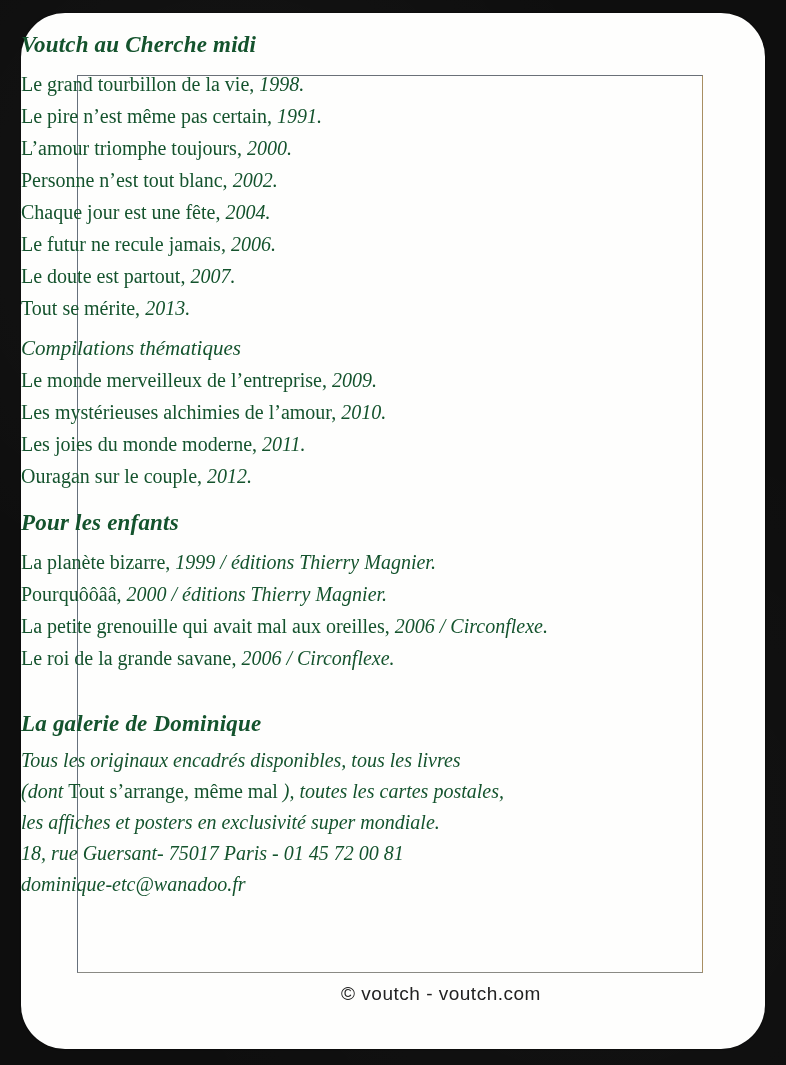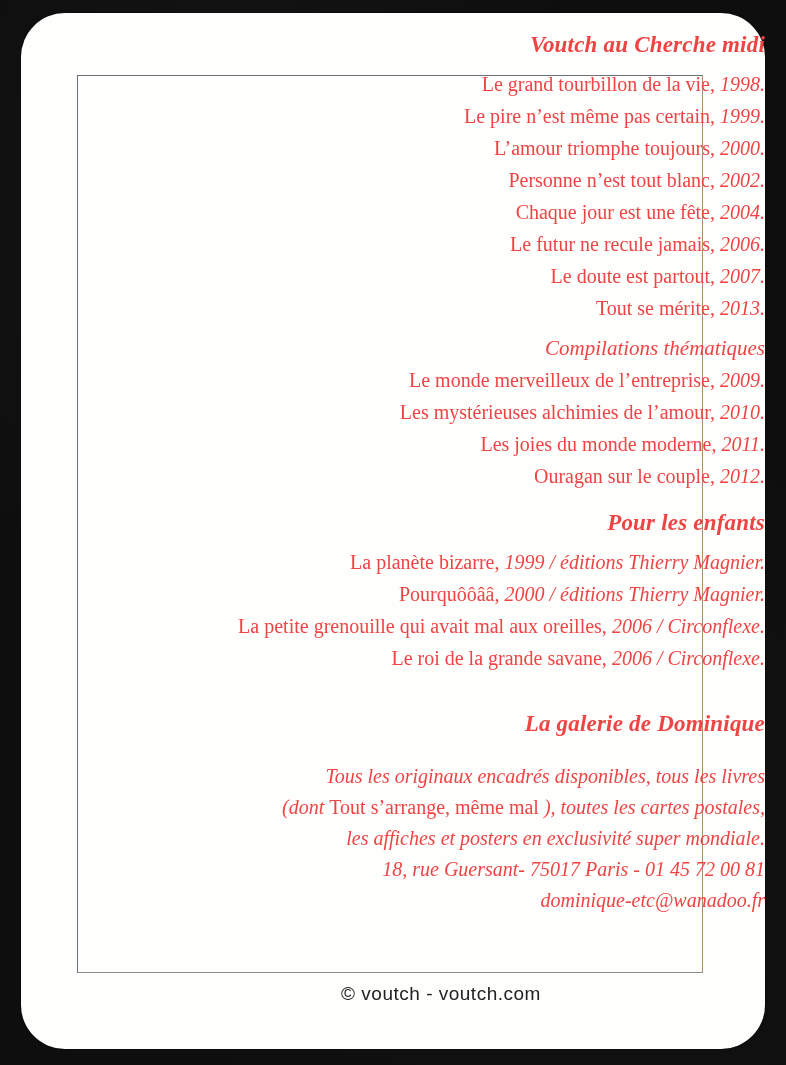--- a/index.html
+++ b/index.html
@@ -38,22 +38,22 @@
     border-style: solid;
     border-width: 1px;
     
     border-color: #6a7078 #a98f62 #8a8a84 #66707c;
   }
   .content {
     position: absolute;
     left: 0;
     top: 0;
     width: 100%;
-    text-align: right;
-    color: #ef4444;
+    text-align: left;
+    color: #14532d;
     padding-top: 17px;
   }
   .section-heading {
     font-size: 23px;
     font-weight: bold;
     font-style: italic;
     line-height: 30px;
     letter-spacing: 0.2px;
     margin: 0;
   }
@@ -61,25 +61,24 @@
     font-size: 21px;
     font-weight: normal;
     font-style: italic;
     line-height: 32px;
     margin: 0;
   }
   .line {
     font-size: 20px;
     line-height: 32px;
     white-space: nowrap;
-    padding-left: 14px;
   }
   .line .year { font-style: italic; }
   .mt8  { margin-top: 8px; }
-  .mt10 { margin-top: 22px; padding-left: 45px; }
+  .mt10 { margin-top: 6px; }
   .mt14 { margin-top: 16px; }
   .mt17 { margin-top: 35px; }
   .gallery-line {
     font-size: 20px;
     font-style: italic;
     line-height: 31px;
     white-space: nowrap;
   }
   .gallery-line .roman { font-style: normal; }
   .footer {
@@ -99,21 +98,21 @@
 <body>
 
 <div class="card">
   <div class="inner-border"></div>
 
   <div class="content">
 
     <div>
       <h1 class="section-heading">Voutch au Cherche midi</h1>
       <div class="line mt8"><span>Le grand tourbillon de la vie,</span> <span class="year">1998.</span></div>
-      <div class="line"><span>Le pire n’est même pas certain,</span> <span class="year">1999.</span></div>
+      <div class="line"><span>Le pire n’est même pas certain,</span> <span class="year">1991.</span></div>
       <div class="line"><span>L’amour triomphe toujours,</span> <span class="year">2000.</span></div>
       <div class="line"><span>Personne n’est tout blanc,</span> <span class="year">2002.</span></div>
       <div class="line"><span>Chaque jour est une fête,</span> <span class="year">2004.</span></div>
       <div class="line"><span>Le futur ne recule jamais,</span> <span class="year">2006.</span></div>
       <div class="line"><span>Le doute est partout,</span> <span class="year">2007.</span></div>
       <div class="line"><span>Tout se mérite,</span> <span class="year">2013.</span></div>
     </div>
 
     <div>
       <h2 class="sub-heading mt8">Compilations thématiques</h2>

